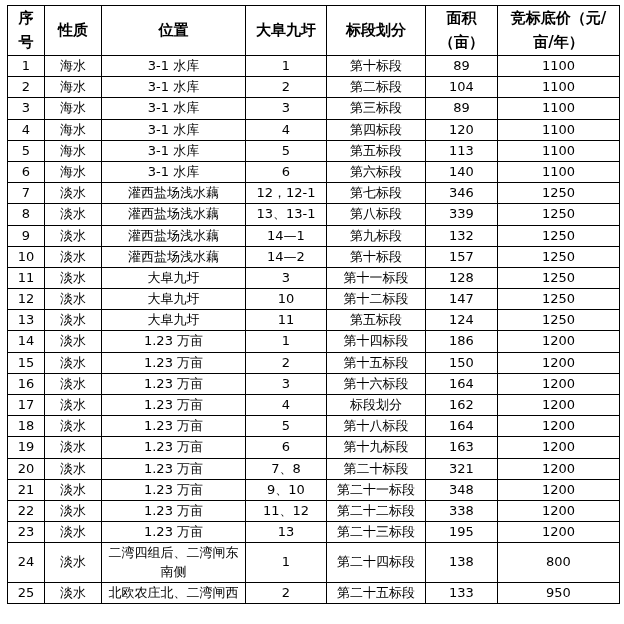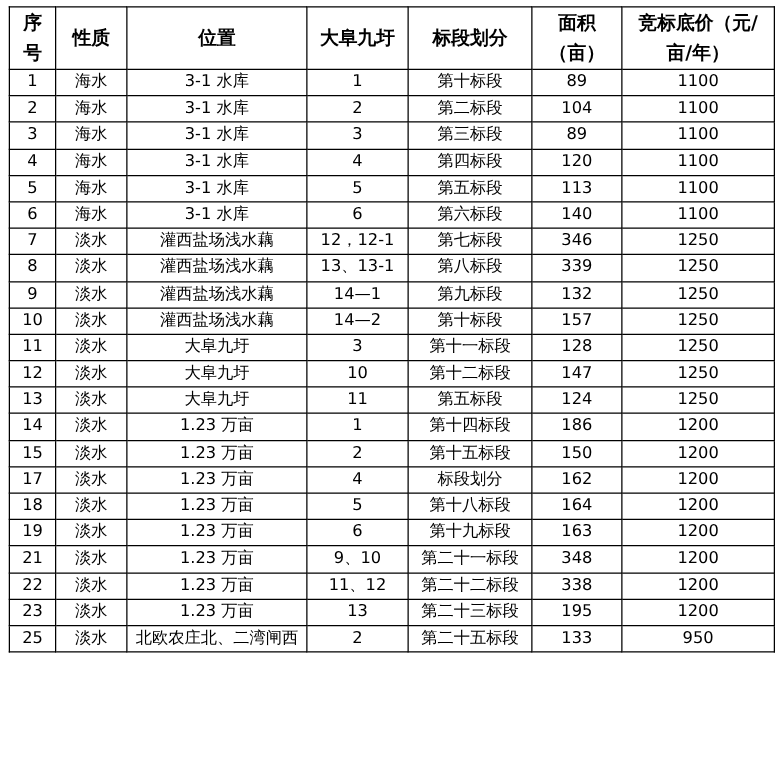--- a/index.html
+++ b/index.html
@@ -210,20 +210,29 @@
         <tr>
           <td>15</td>
           <td>淡水</td>
           <td>1.23 万亩</td>
           <td>2</td>
           <td>第十五标段</td>
           <td>150</td>
           <td>1200</td>
         </tr>
         <tr>
+          <td>16</td>
+          <td>淡水</td>
+          <td>1.23 万亩</td>
+          <td>3</td>
+          <td>第十六标段</td>
+          <td>164</td>
+          <td>1200</td>
+        </tr>
+        <tr>
           <td>17</td>
           <td>淡水</td>
           <td>1.23 万亩</td>
           <td>4</td>
           <td>标段划分</td>
           <td>162</td>
           <td>1200</td>
         </tr>
         <tr>
           <td>18</td>
@@ -237,20 +246,29 @@
         <tr>
           <td>19</td>
           <td>淡水</td>
           <td>1.23 万亩</td>
           <td>6</td>
           <td>第十九标段</td>
           <td>163</td>
           <td>1200</td>
         </tr>
         <tr>
+          <td>20</td>
+          <td>淡水</td>
+          <td>1.23 万亩</td>
+          <td>7、8</td>
+          <td>第二十标段</td>
+          <td>321</td>
+          <td>1200</td>
+        </tr>
+        <tr>
           <td>21</td>
           <td>淡水</td>
           <td>1.23 万亩</td>
           <td>9、10</td>
           <td>第二十一标段</td>
           <td>348</td>
           <td>1200</td>
         </tr>
         <tr>
           <td>22</td>
@@ -262,20 +280,29 @@
           <td>1200</td>
         </tr>
         <tr>
           <td>23</td>
           <td>淡水</td>
           <td>1.23 万亩</td>
           <td>13</td>
           <td>第二十三标段</td>
           <td>195</td>
           <td>1200</td>
+        </tr>
+        <tr>
+          <td>24</td>
+          <td>淡水</td>
+          <td>二湾四组后、二湾闸东南侧</td>
+          <td>1</td>
+          <td>第二十四标段</td>
+          <td>138</td>
+          <td>800</td>
         </tr>
         <tr>
           <td>25</td>
           <td>淡水</td>
           <td>北欧农庄北、二湾闸西</td>
           <td>2</td>
           <td>第二十五标段</td>
           <td>133</td>
           <td>950</td>
         </tr>

